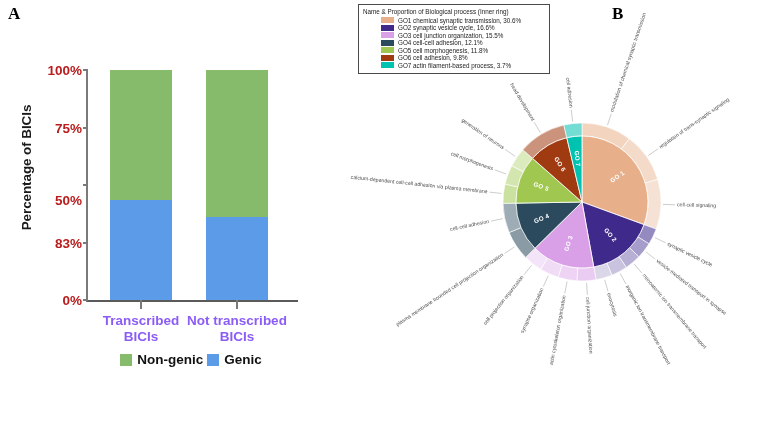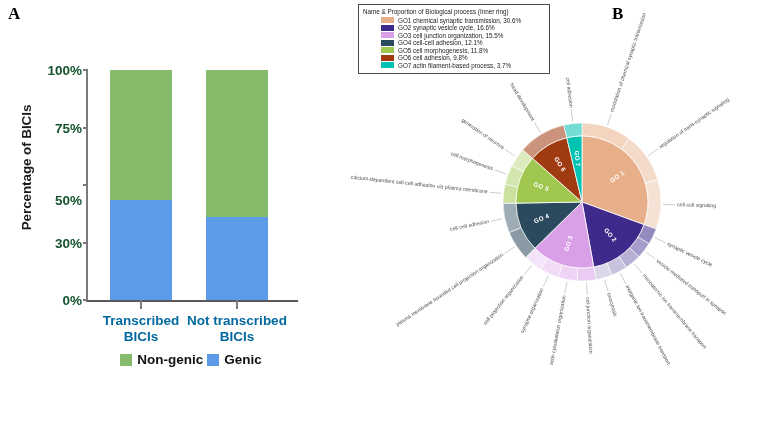--- a/index.html
+++ b/index.html
@@ -37,21 +37,21 @@
     width:210px;height:230px;
     border-left:2px solid #7a7a7a;
     border-bottom:2px solid #5a5a5a;
     box-sizing:content-box;
   }
   .ytick{
     position:absolute;
     right:100%;
     transform:translateY(-50%);
     padding-right:6px;
-    font-size:13.5px;font-weight:bold;color:#14532d;
+    font-size:13.5px;font-weight:bold;color:#b91c1c;
     white-space:nowrap;
   }
   .ytick-mark{
     position:absolute;right:100%;width:5px;height:2px;background:#7a7a7a;
     transform:translateY(-1px);
   }
   .bar-col{
     position:absolute;
     bottom:0;
     width:62px;
@@ -66,21 +66,21 @@
     position:absolute;top:100%;width:2px;height:9px;background:#7a7a7a;
     left:50%;margin-left:-1px;
   }
   .xlabel{
     position:absolute;
     top:calc(100% + 13px);
     left:50%;
     transform:translateX(-50%);
     width:135px;
     text-align:center;
-    font-size:13.5px;font-weight:bold;color:#0369a1;
+    font-size:13.5px;font-weight:bold;color:#8b5cf6;
     line-height:1.15;
   }
   #a-legend{
     position:absolute;
     left:86px;top:352px;width:210px;
     display:flex;justify-content:center;align-items:center;gap:4px;
   }
   .lg-item{display:flex;align-items:center;gap:5px;}
   .lg-sw{width:12px;height:12px;display:block;}
   .lg-tx{font-size:13.5px;font-weight:bold;color:#111;}
@@ -123,21 +123,21 @@
 </style>
 </head>
 <body>
 
 <div id="panel-a">
   <div class="panel-letter" id="panel-a-letter">A</div>
   <div id="a-ylabel">Percentage of BICIs</div>
   <div id="a-plot">
       <div class="ytick" style="top: 230px;">0%</div>
       <div class="ytick-mark" style="top: 230px;"></div>
-      <div class="ytick" style="top: 172.5px;">30%</div>
+      <div class="ytick" style="top: 172.5px;">83%</div>
       <div class="ytick-mark" style="top: 172.5px;"></div>
       <div class="ytick" style="top: 130px;">50%</div>
       <div class="ytick-mark" style="top: 115px;"></div>
       <div class="ytick" style="top: 57.5px; margin-left: 24px;">75%</div>
       <div class="ytick-mark" style="top: 57.5px;"></div>
       <div class="ytick" style="top: 0px;">100%</div>
       <div class="ytick-mark" style="top: 0px;"></div>
       <div class="bar-col c0">
         <div class="seg seg-top" style="height: 129.95px; background: rgb(133, 187, 107);"></div>
         <div class="seg seg-bot" style="height: 100.05px; background: rgb(91, 155, 232);"></div>

